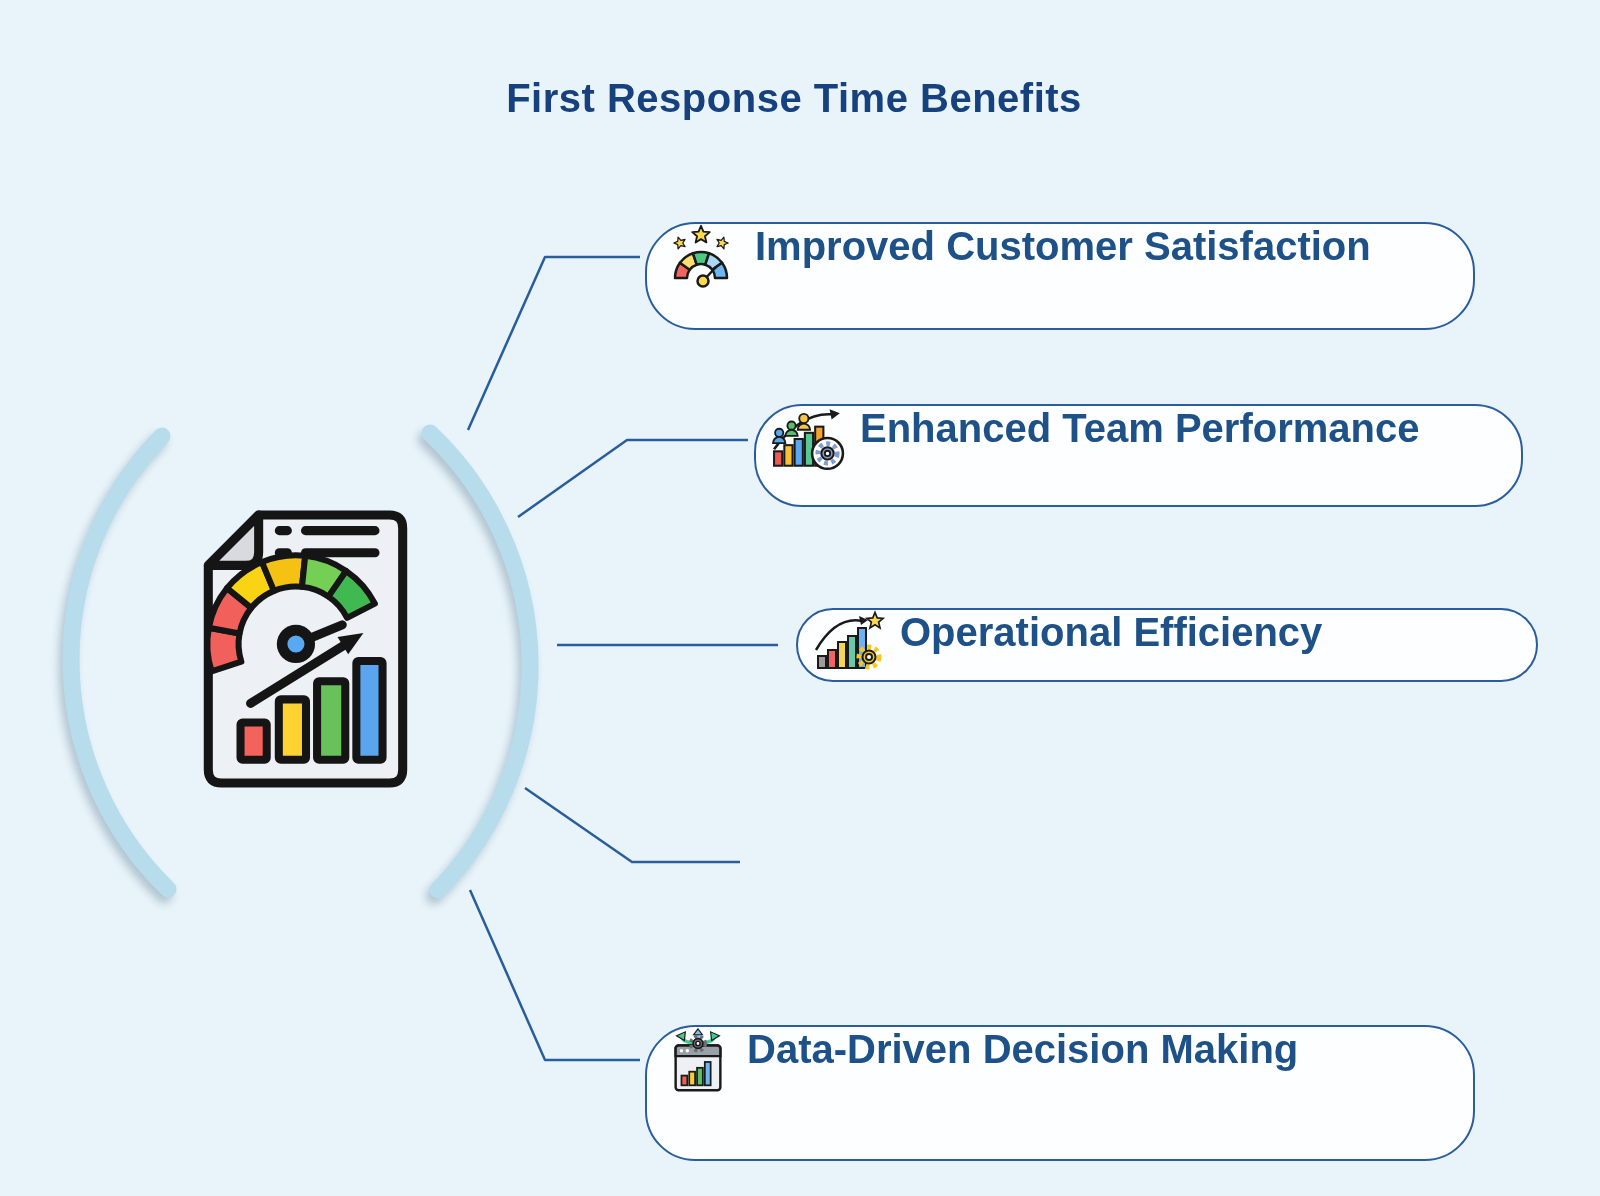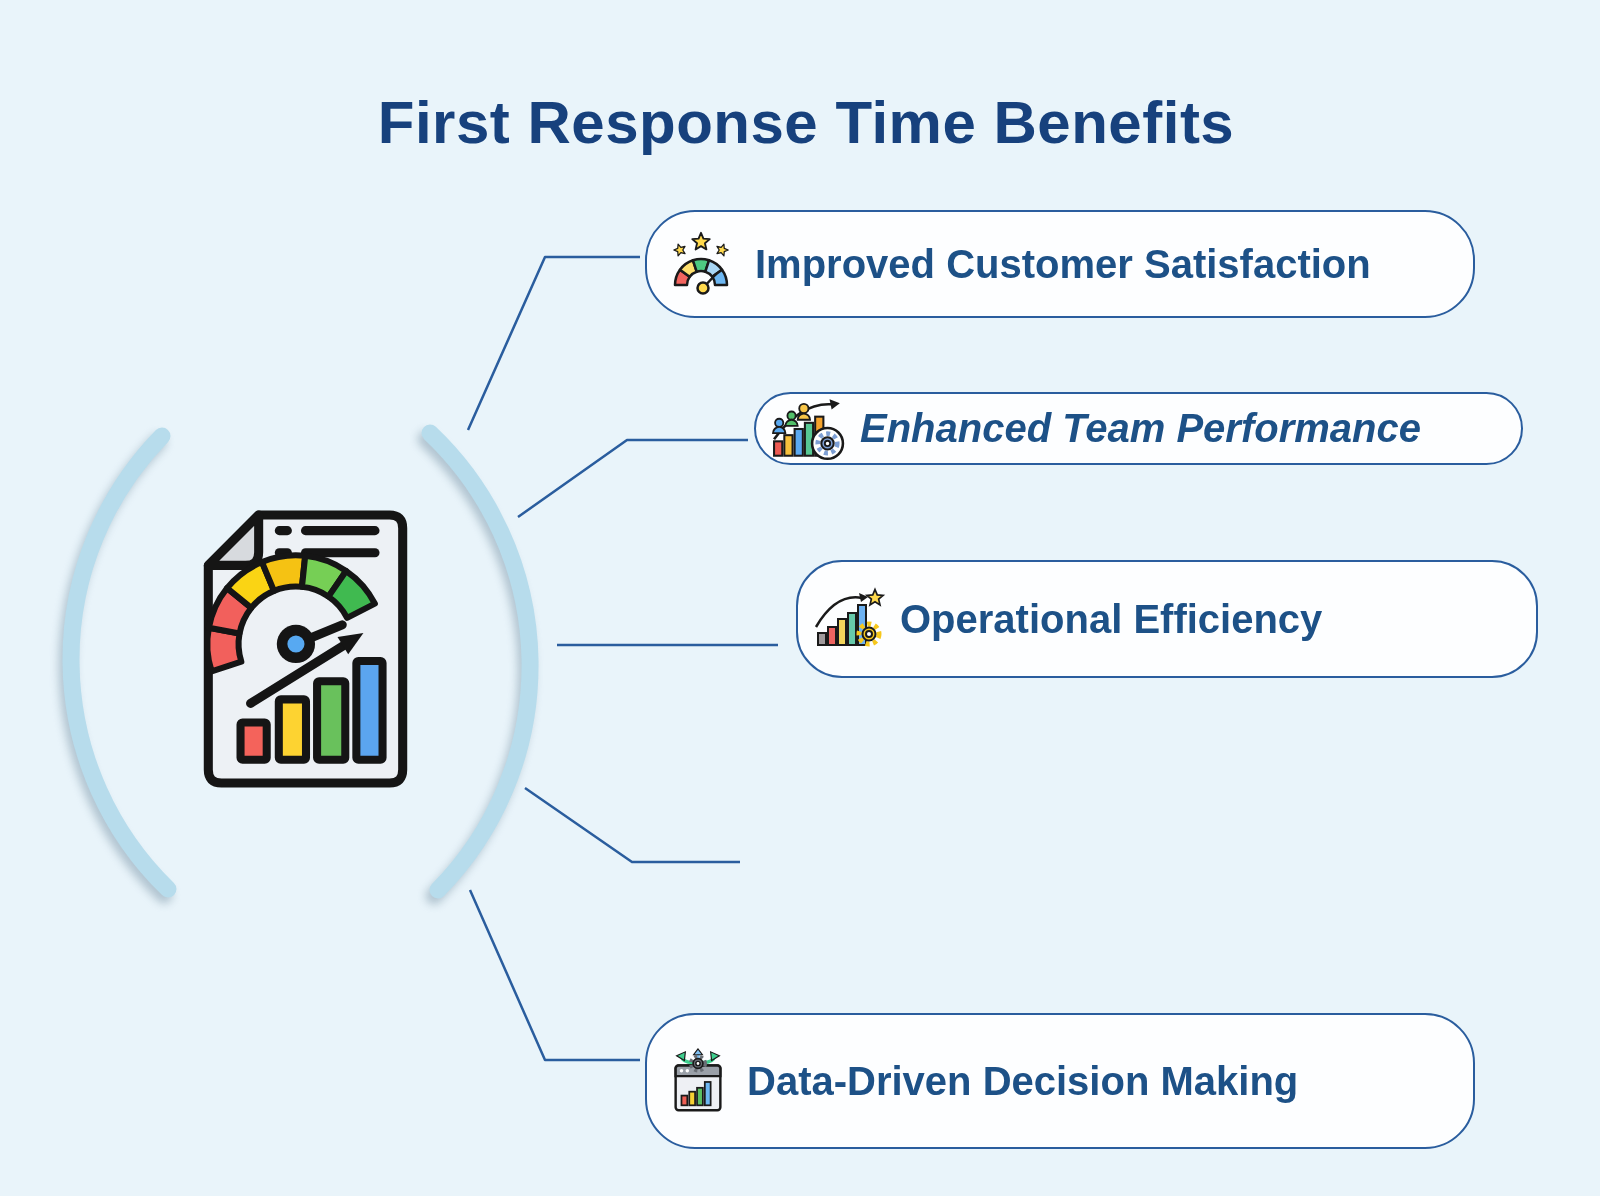--- a/index.html
+++ b/index.html
@@ -2,41 +2,41 @@
 <html style="--background: #e9f4fa; --card-background: #fdfeff; --card-border: #2a5d9e; --connector: #2a5d9e; --arc: #b7dcec; --title: #17417d; --text: #1d5187;"><head>
 <meta charset="utf-8">
 <style>
   html,body { margin:0; padding:0; background:#dfeef5; }
   .canvas {
     position:relative; width:1600px; height:1196px; overflow:hidden;
     background: var(--background, #e9f4fa);
     font-family:"Liberation Sans", sans-serif;
   }
   .title {
-    position:absolute; top:72px; left:0; width:1580px; margin:16px;
-    text-align:center; font-size:60px; font-weight:bold; letter-spacing:0.5px;
+    position:absolute; top:72px; left:0; width:1580px; margin:4px;
+    text-align:center; font-size:40px; font-weight:bold; letter-spacing:0.5px;
     color: var(--title, #17417d);
   }
   .bg { position:absolute; left:0; top:0; width:1600px; height:1196px; }
   .arcs path { filter: drop-shadow(-4px 6px 4px rgba(110,140,160,0.45)); }
   .center-icon { position:absolute; left:200px; top:510px; width:212px; height:280px; }
   .card {
-    position:absolute; display:flex; align-items:center; box-sizing:border-box;
+    position:absolute; display:flex; align-items:flex-start; box-sizing:border-box;
     background: var(--card-background, #fdfeff);
     border: 2.5px solid var(--card-border, #2a5d9e);
-    padding-left:16px; gap:14px;
+    padding-left:16px; gap:14px;margin-top:12px;
   }
   .card .label {
     font-size:40px; font-weight:bold; white-space:nowrap;
     color: var(--text, #1d5187);
   }
   .icon { flex:0 0 auto; display:flex; align-items:center; justify-content:center; }
   .card1 { left:645px;  top:210px;  width:830px; height:108px; border-radius:50px; }
-  .card2 { left:754px;  top:392px;  width:769px; height:73px; border-radius:48px;font-style:italic; }
-  .card3 { left:796px;  top:560px;  width:742px; height:118px;  border-radius:46px; }
+  .card2 { left:754px;  top:392px;  width:769px; height:103px; border-radius:48px; }
+  .card3 { left:796px;  top:596px;  width:742px; height:74px;  border-radius:46px; }
   .card4 { left:758px;  top:812px;  width:767px; height:100px; border-radius:48px; }
   .card5 { left:645px;  top:1013px; width:830px; height:136px; border-radius:50px; }
 </style>
 </head>
 <body>
 
 <div class="canvas">
 
   <svg class="bg" viewBox="0 0 1600 1196">
     <defs>

